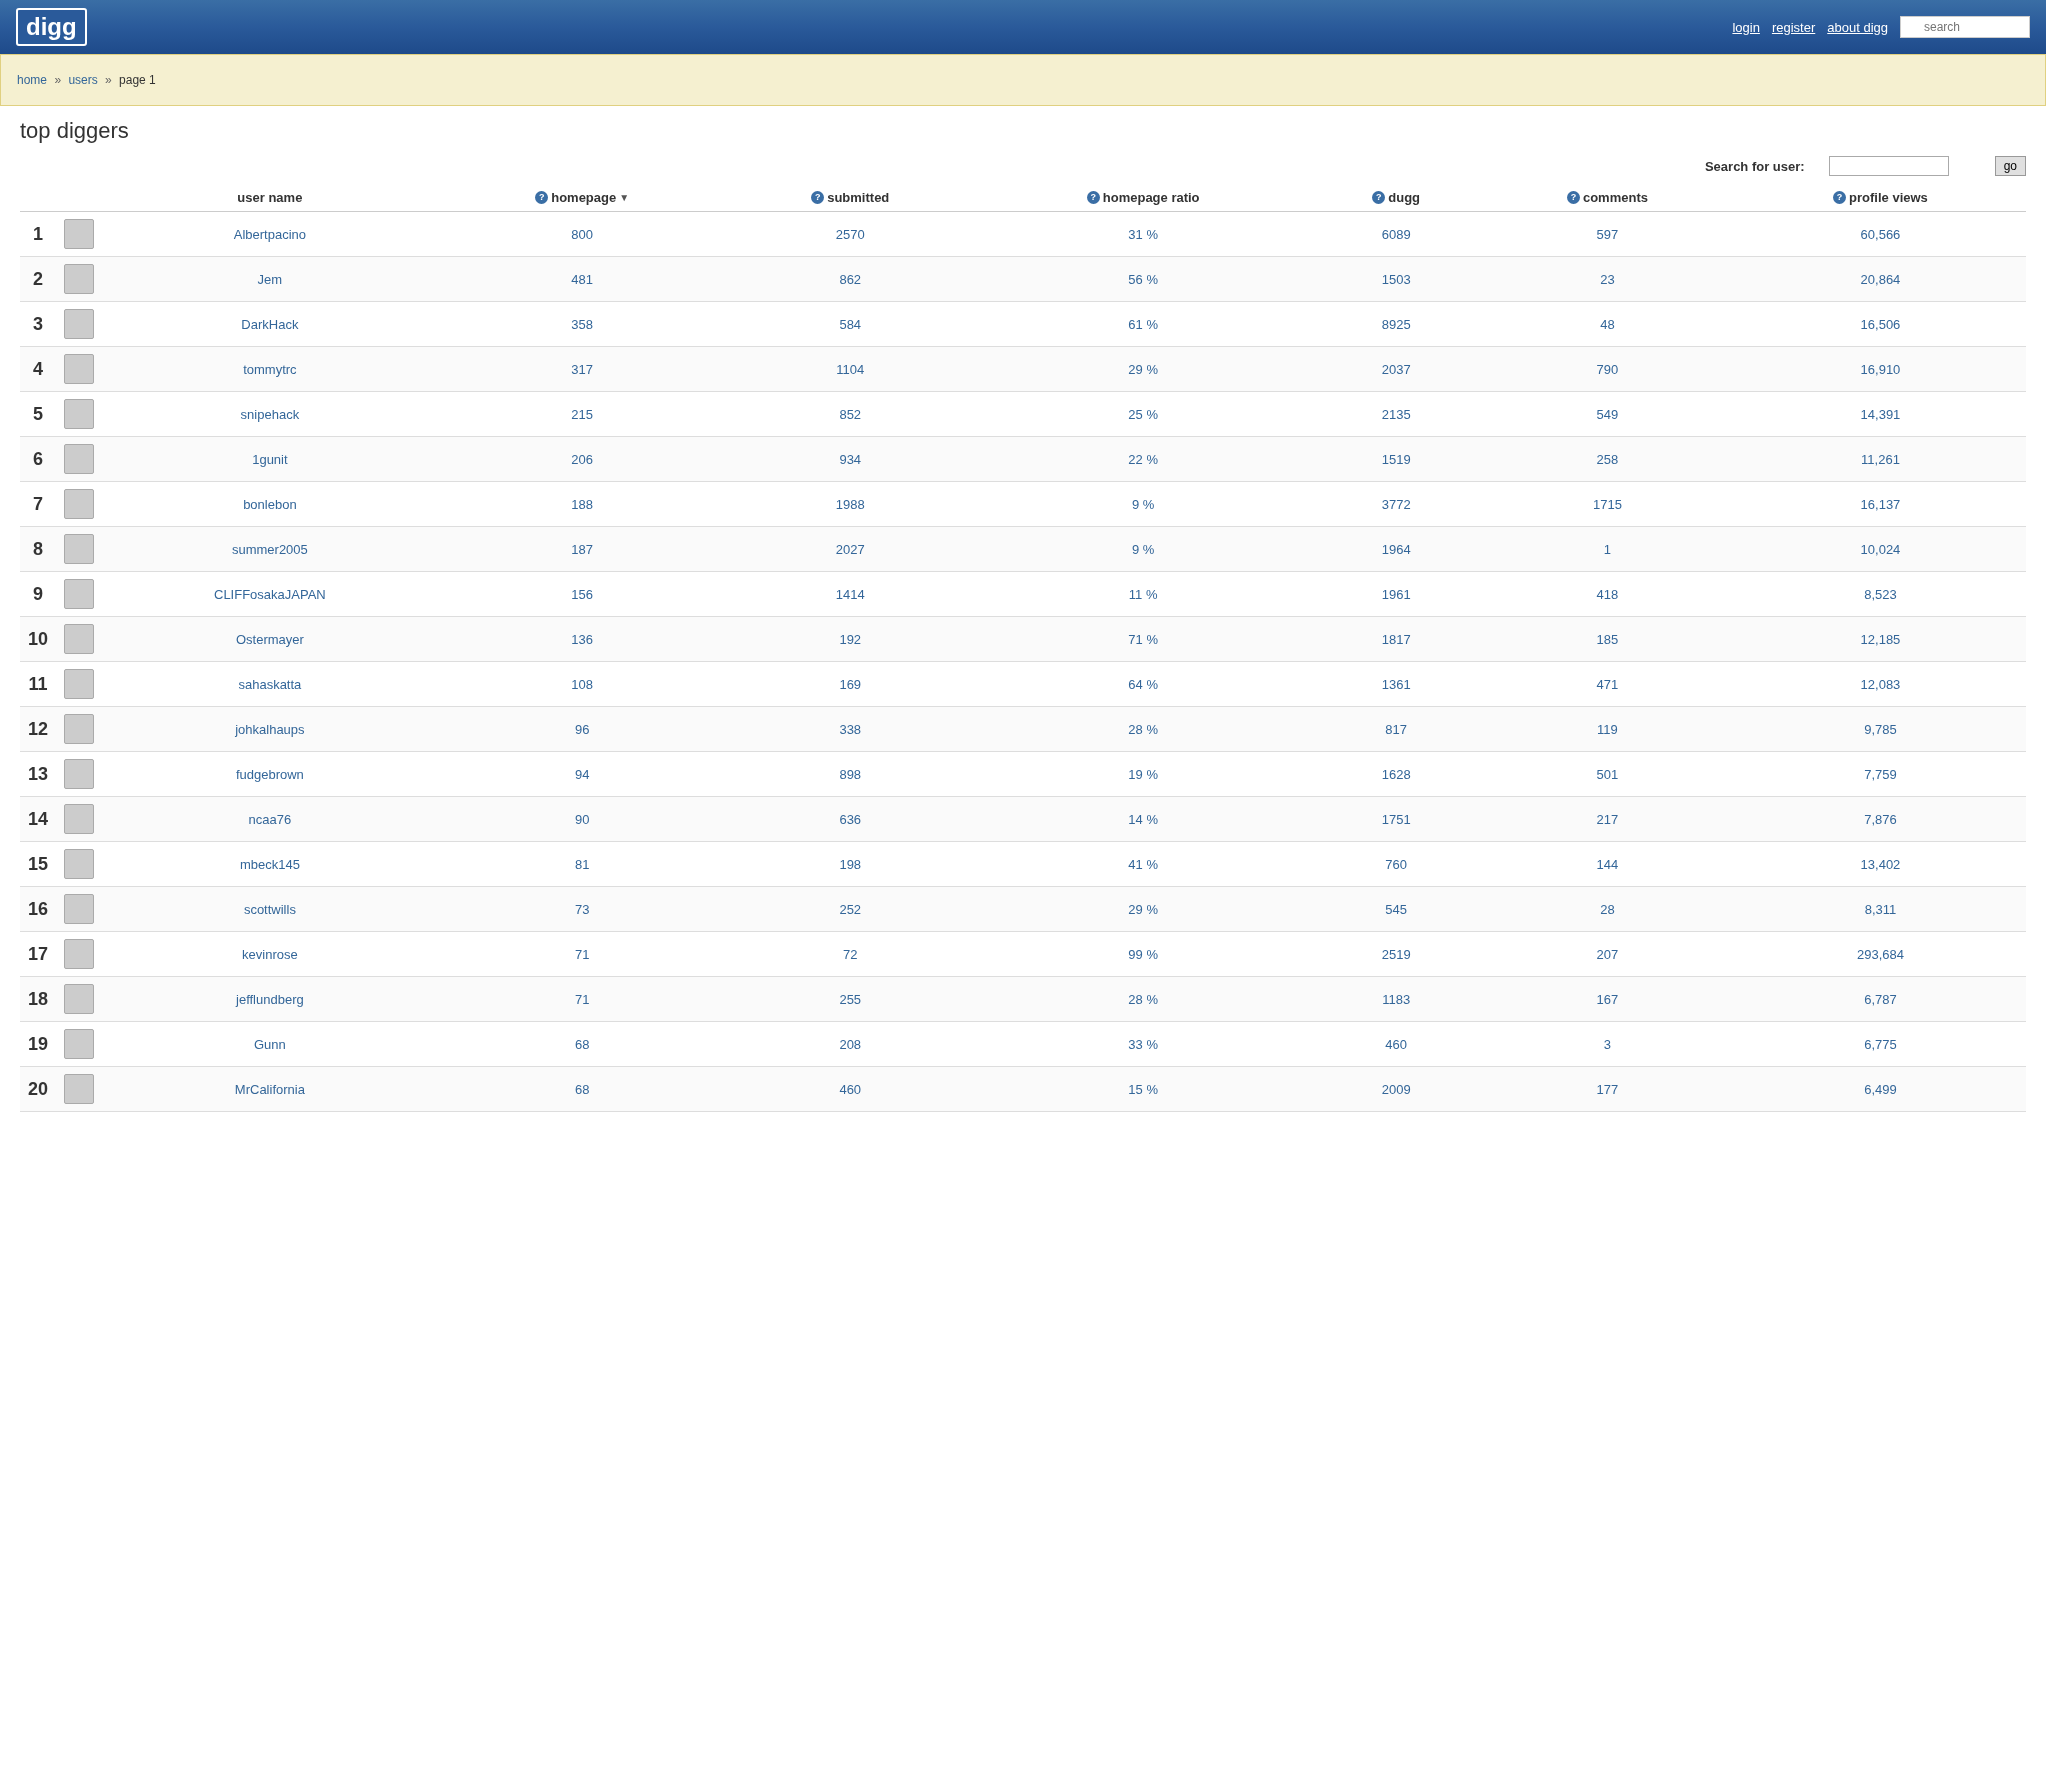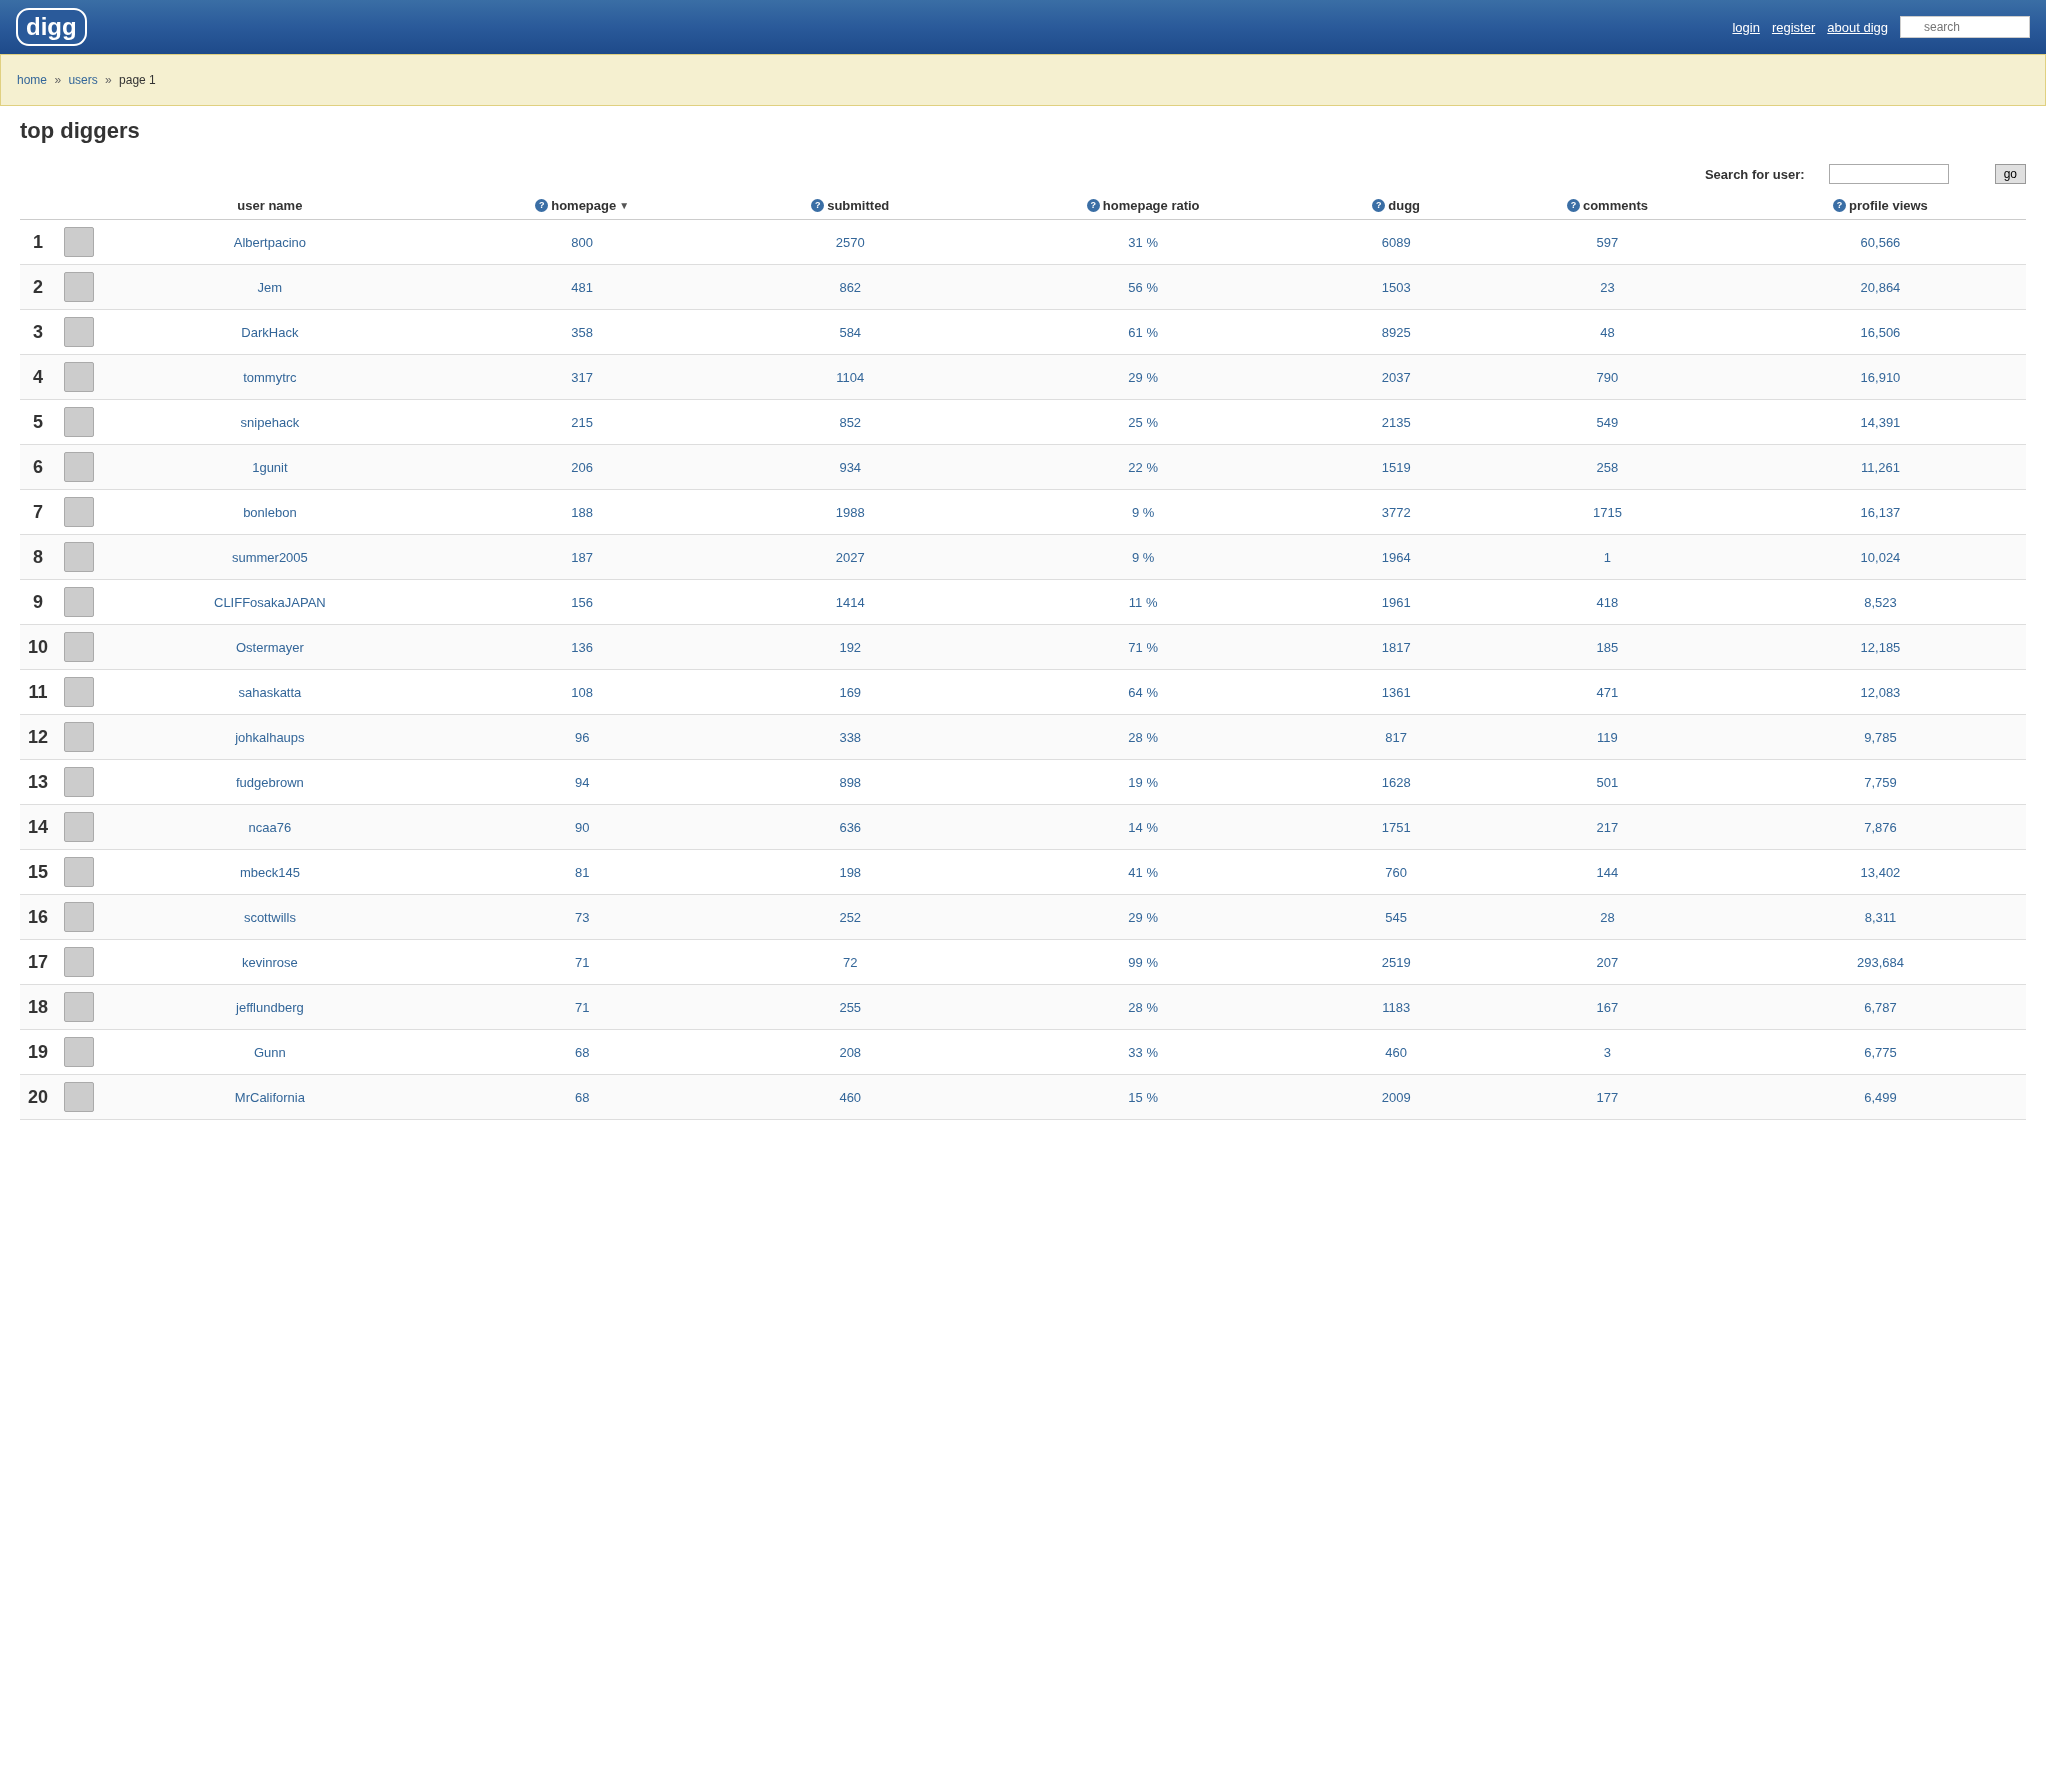--- a/index.html
+++ b/index.html
@@ -14,21 +14,21 @@
       justify-content: space-between;
       min-height: 50px;
     }
     #logo {
       font-size: 24px;
       font-weight: bold;
       color: #fff;
       background: #2a5a9a;
       border: 2px solid #fff;
       padding: 3px 8px;
-      border-radius: 13px;
+      border-radius: 3px;
       text-decoration: none;
     }
     #header-nav {
       display: flex;
       align-items: center;
       gap: 12px;
     }
     .nav-link {
       color: #fff;
       text-decoration: underline;
@@ -55,22 +55,22 @@
       font-size: 12px;
     }
     #breadcrumb a { color: #336699; text-decoration: none; }
     .breadcrumb-sep { margin: 0 4px; color: #666; }
 
     
     #main { padding: 12px 20px; }
 
     #page-title {
       font-size: 22px;
-      font-weight: bold;
-      margin-bottom: 20px;
+      font-weight: normal;
+      margin-bottom: 12px;
       color: #333;
     }
 
     
     #user-search-bar {
       display: flex;
       justify-content: flex-end;
       align-items: center;
       margin-bottom: 8px;
       gap: 24px;

